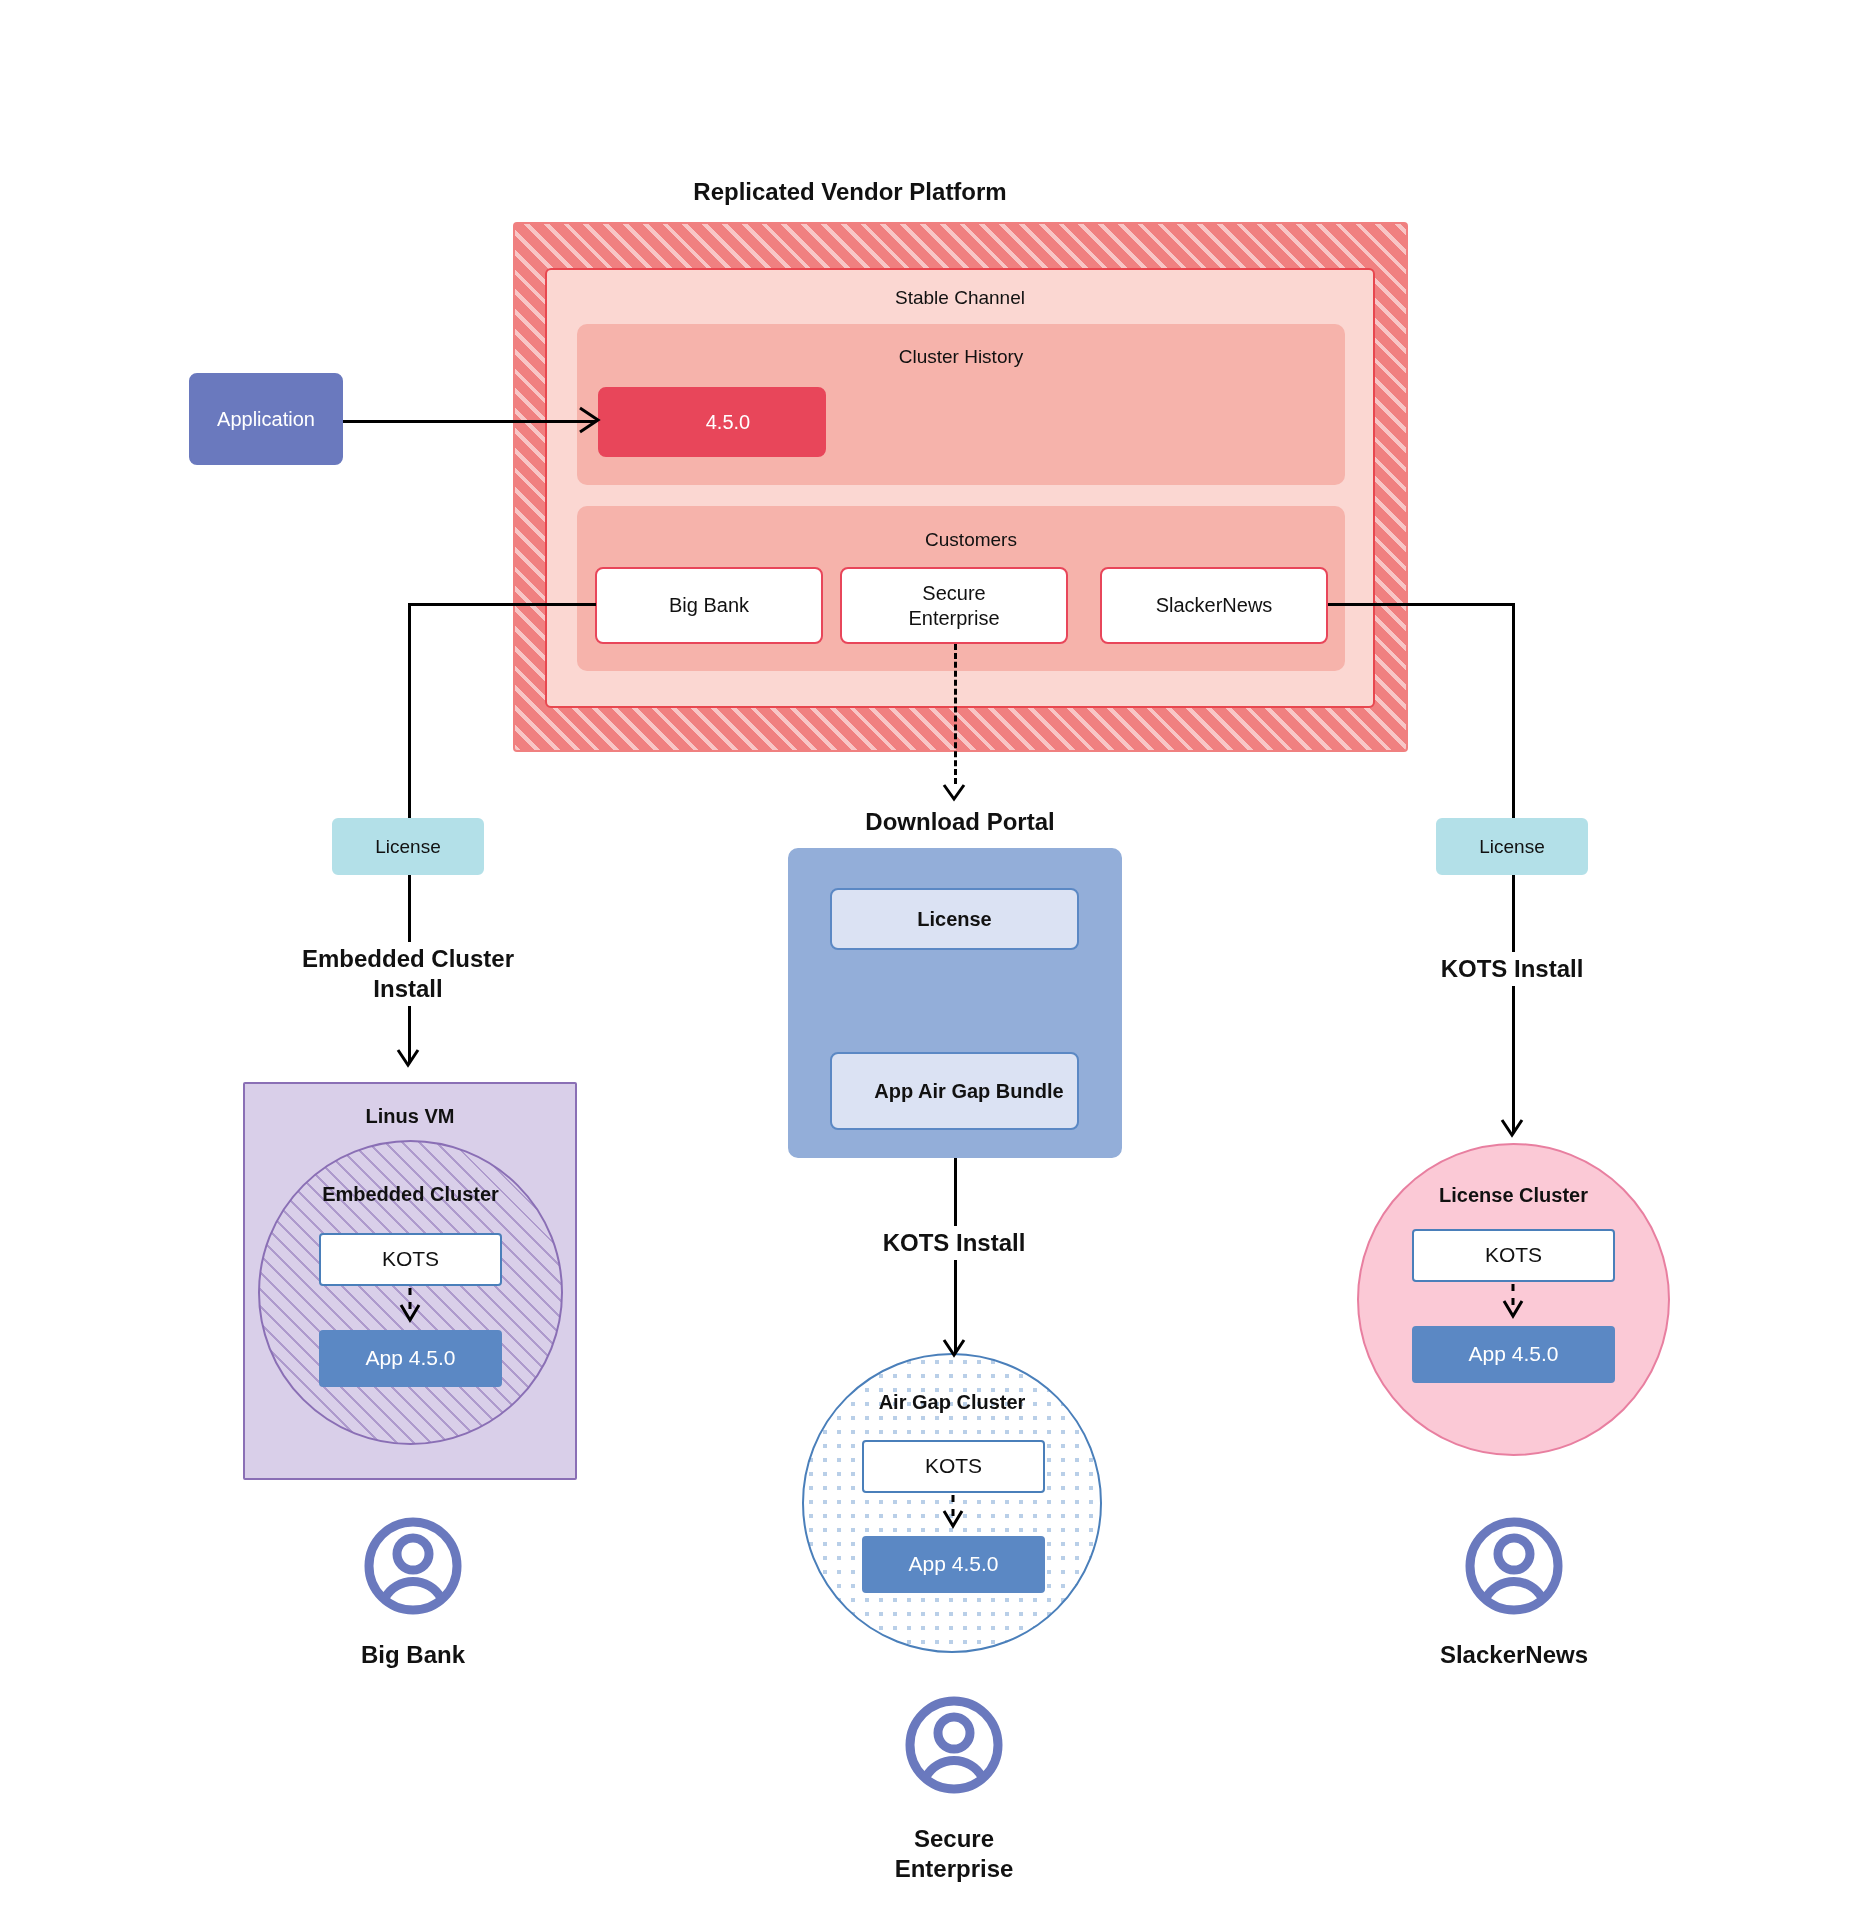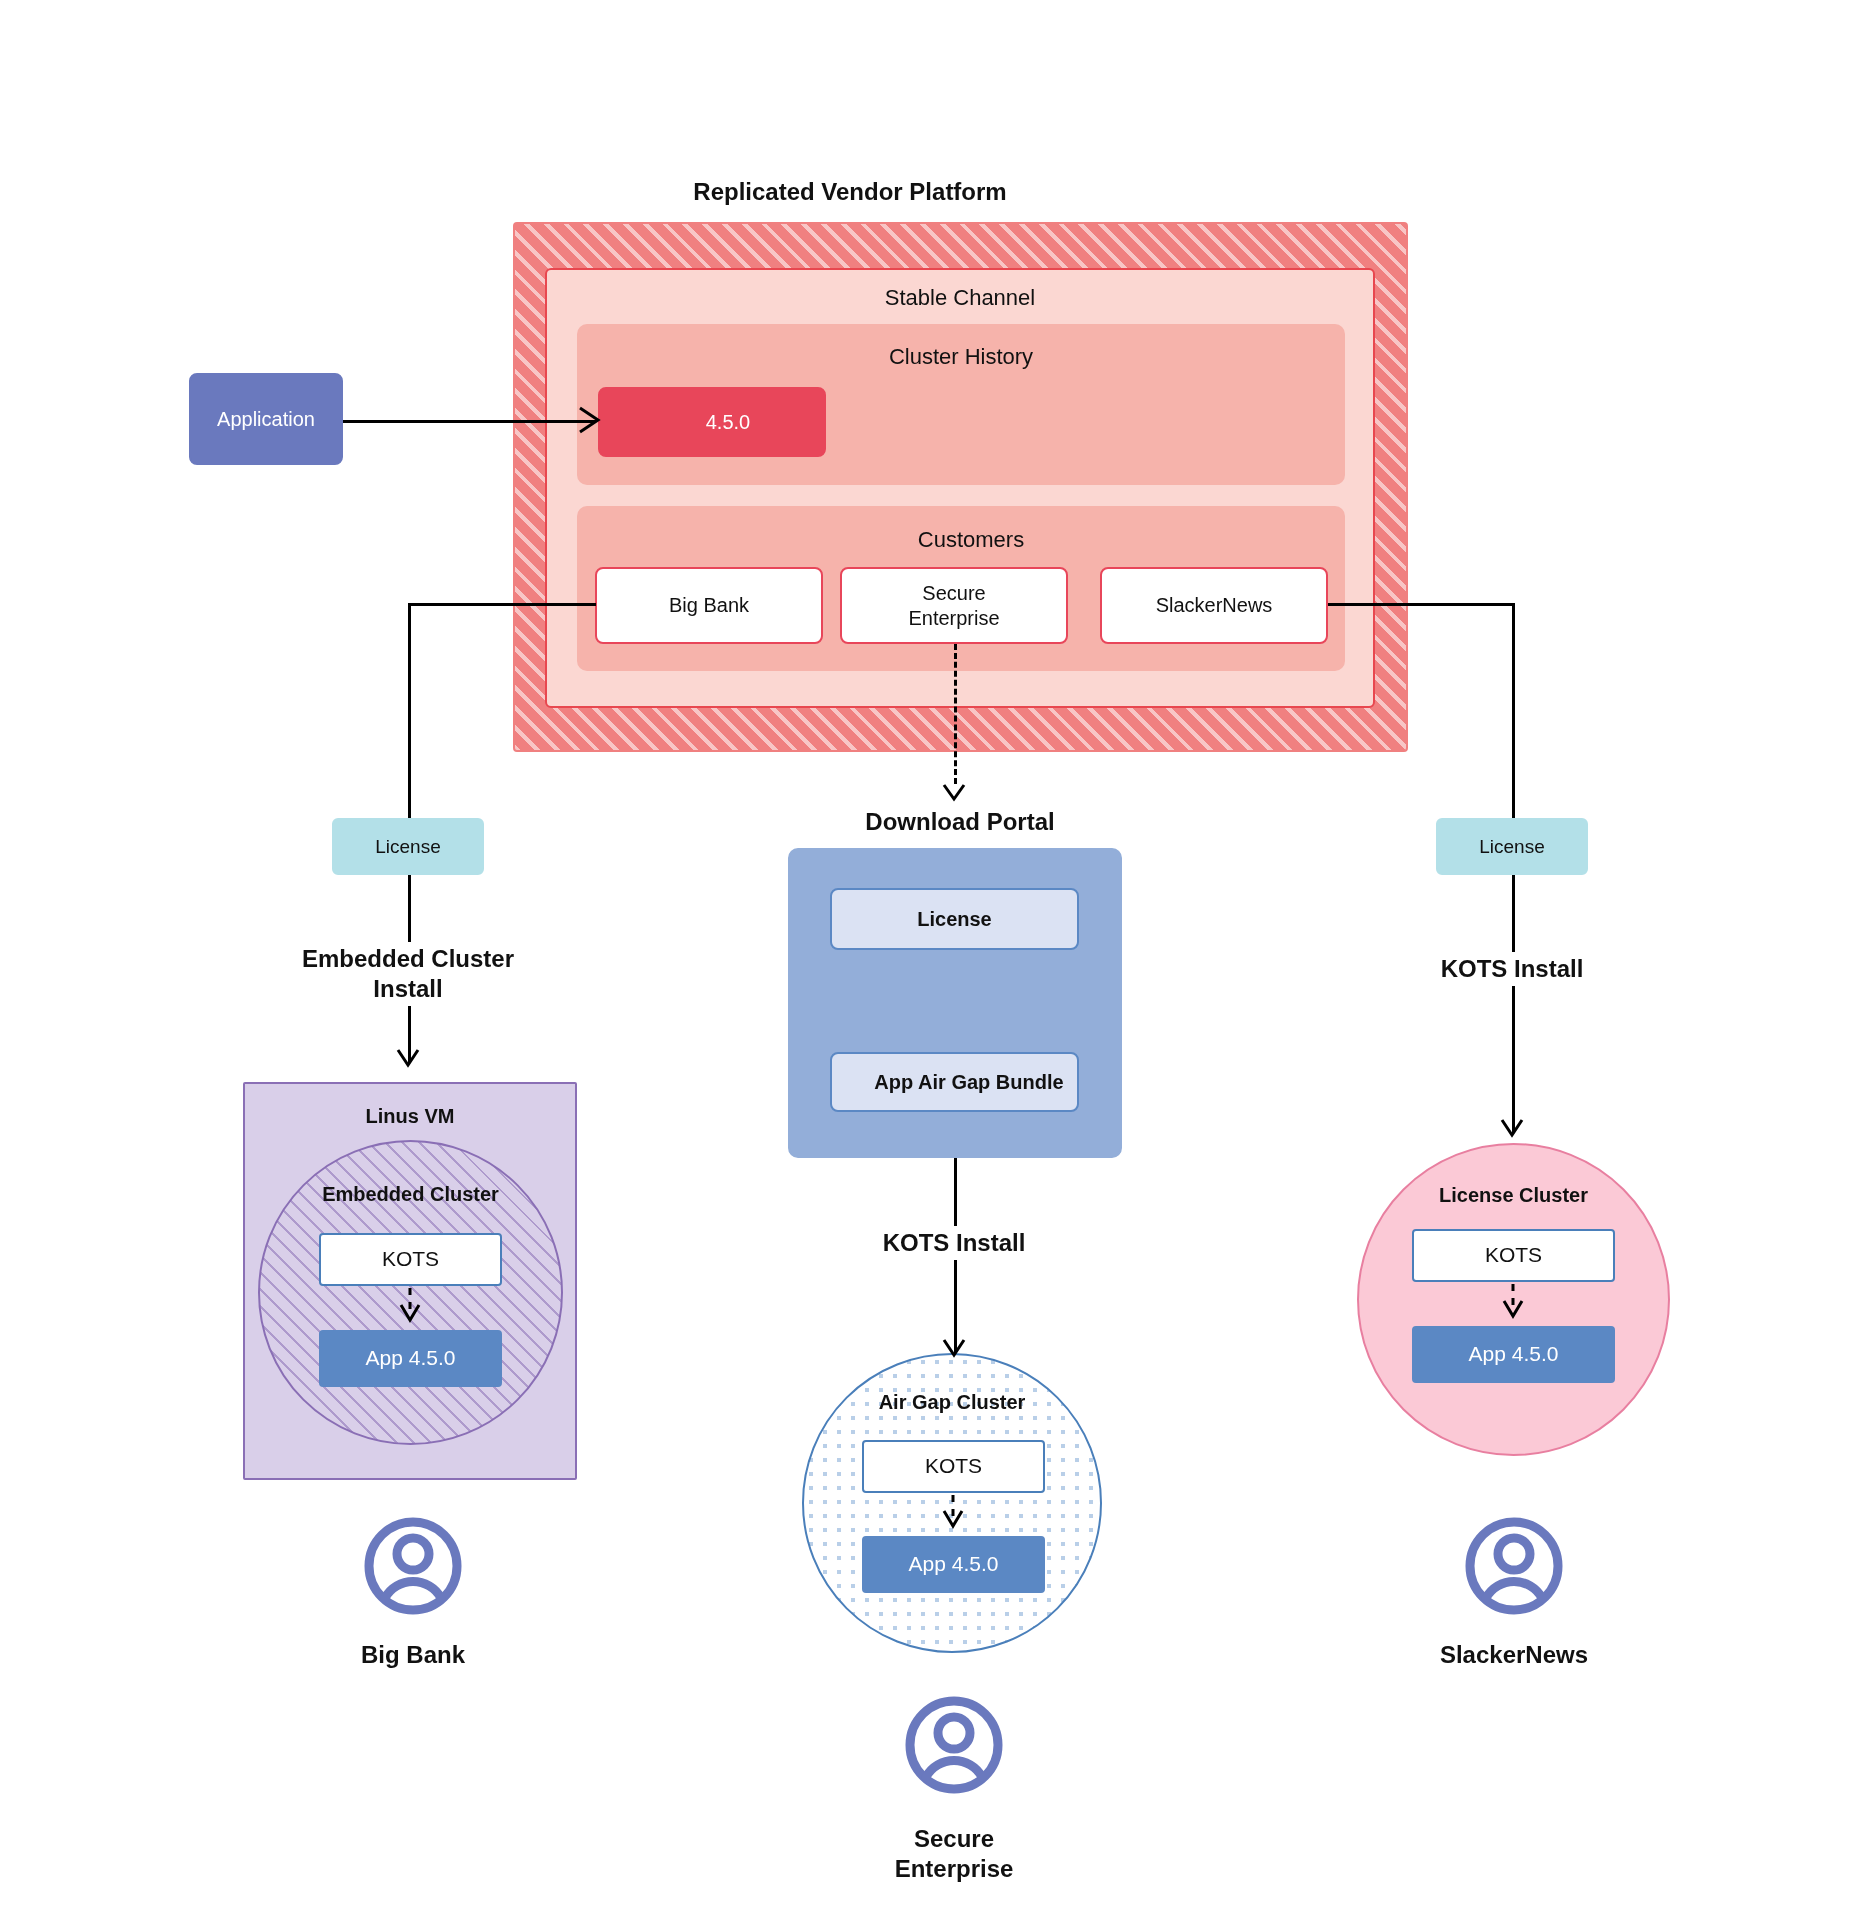--- a/index.html
+++ b/index.html
@@ -29,21 +29,21 @@
     line-height: 1.25;
   }
 
   
   .diagram-title {
     font-size: 24px;
     font-weight: 700;
     color: #111111;
   }
   .section-title {
-    font-size: 22px;
+    font-size: 19px;
     font-weight: 400;
     color: #111111;
   }
   .flow-label {
     font-size: 24px;
     font-weight: 700;
     color: #111111;
   }
   .persona-label {
     font-size: 24px;
@@ -265,21 +265,21 @@
 
   <div class="abs conn-v-dash" style="left:954px; top:644px; height:140px;"></div>
 
   <div class="abs ctr-text flow-label" style="left:820px; top:805px; width:280px; height:34px;">Download  Portal</div>
 
   <div class="abs download-portal" style="left:788px; top:848px; width:334px; height:310px;"></div>
 
   <div class="abs ctr-text portal-item" style="left:830px; top:888px; width:249px; height:62px;">License</div>
 
 
-  <div class="abs ctr-text portal-item" style="left:830px; top:1052px; width:249px; height:60px;padding-left:29px;">App Air Gap Bundle</div>
+  <div class="abs ctr-text portal-item" style="left:830px; top:1052px; width:249px; height:78px;padding-left:29px;">App Air Gap Bundle</div>
 
   <div class="abs conn-v" style="left:954px; top:1158px; height:195px;"></div>
 
   <div class="abs ctr-text flow-label" style="left:844px; top:1226px; width:220px; height:34px; background:#ffffff;">KOTS Install</div>
 
   <div class="abs airgap-circle" style="left:802px; top:1353px; width:300px; height:300px;"></div>
 
   <div class="abs ctr-text cluster-title" style="left:802px; top:1389px; width:300px; height:26px;">Air Gap Cluster</div>
 
   <div class="abs ctr-text kots-box" style="left:862px; top:1440px; width:183px; height:53px;">KOTS</div>

